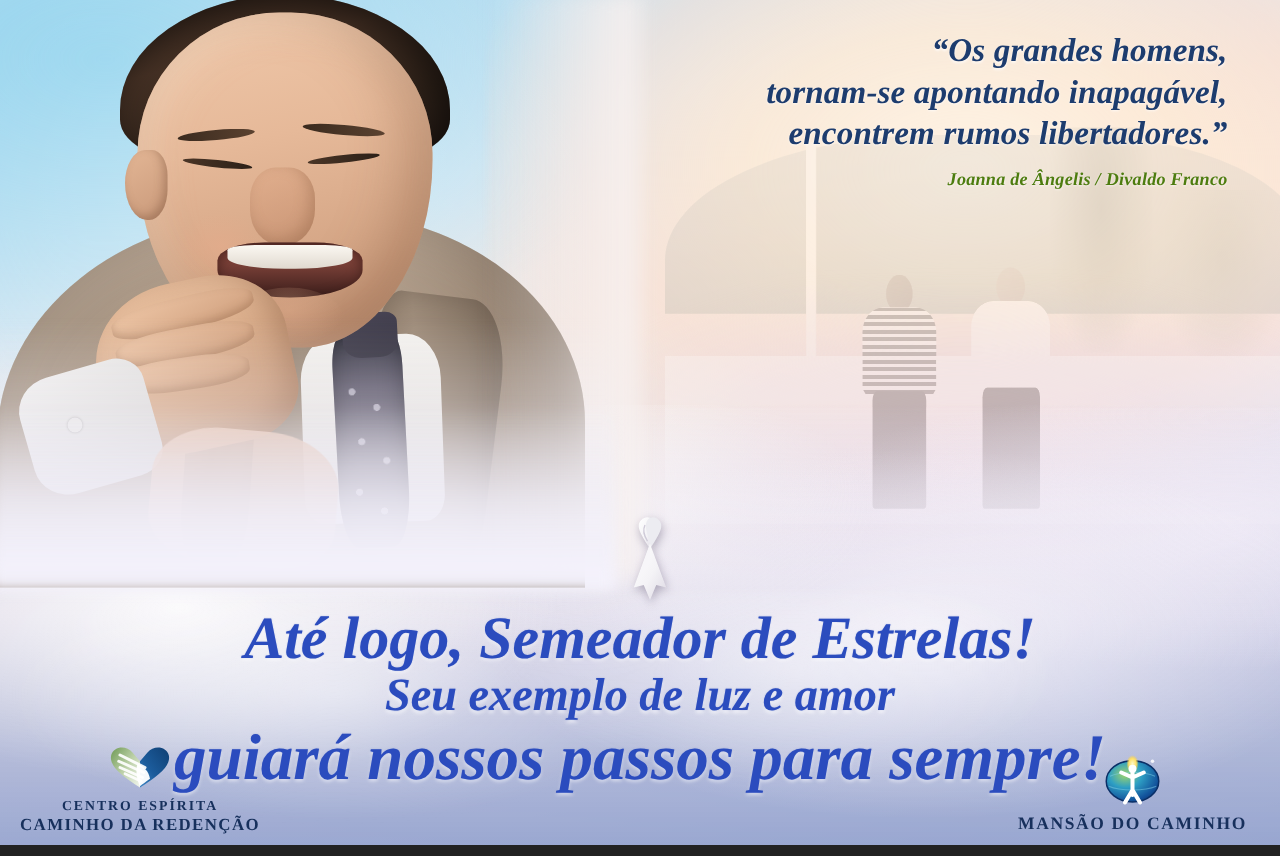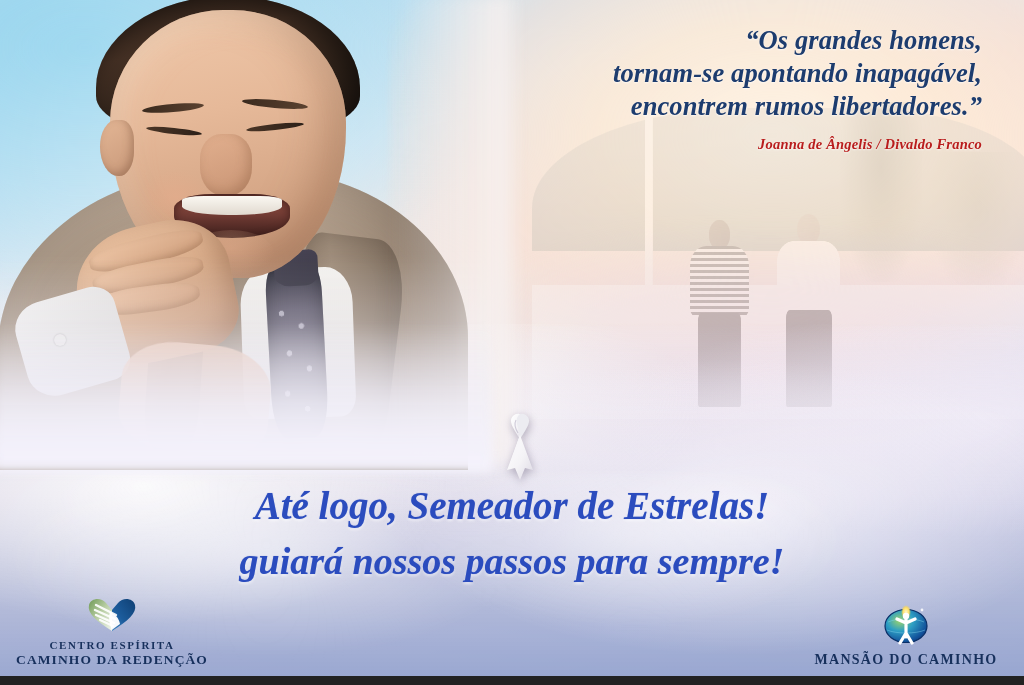--- a/index.html
+++ b/index.html
@@ -341,21 +341,21 @@
     color:#1d3c6e;
     letter-spacing:.1px;
     white-space:nowrap;
     text-shadow:0 1px 2px rgba(255,255,255,.72);
   }
   .quote-author{
     margin-top:13px;
     font-size:14.5px;
     font-weight:bold;
     font-style:italic;
-    color:#b91c1c;
+    color:#4d7c0f;
     letter-spacing:.2px;
     text-shadow:0 1px 2px rgba(255,255,255,.7);
   }
 
   
   .ribbon{
     position:absolute;left:487px;top:412px;
     width:66px;height:72px;
   }
   .ribbon svg{display:block;filter:drop-shadow(1px 3px 4px rgba(90,80,110,.42));}
@@ -367,23 +367,23 @@
   }
   .hl-line{
     font-weight:bold;
     font-style:italic;
     color:#2b4cbe;
     line-height:1.03;
     letter-spacing:0px;
     text-shadow:0 2px 3px rgba(255,255,255,.58),
                 0 0 1px rgba(43,76,190,.5);
   }
-  .hl-1{font-size:39px;}
+  .hl-1{font-size:48px;}
   .hl-2{font-size:37px;margin-top:3px;}
-  .hl-3{font-size:38px;margin-top:16px;}
+  .hl-3{font-size:52px;margin-top:3px;}
 
   
   .logo{position:absolute;bottom:8px;text-align:center;}
   .logo-left{left:14px;width:196px;}
   .logo-right{right:10px;width:216px;}
   .logo-mark{display:block;margin:0 auto 3px;}
   .logo-l1{
     font-size:11px;font-weight:bold;color:#17305c;
     letter-spacing:1.6px;line-height:13px;
   }
@@ -478,20 +478,21 @@
       <path d="M33 27 C26 16 21 9 26 4 C31 -1 38 3 36 12 C34.5 18 33 22 33 27 Z" fill="url(#rg)"></path>
       <path d="M33 27 C40 16 45 9 40 4 C35 -1 28 3 30 12 C31.5 18 33 22 33 27 Z" fill="#ececf1"></path>
       <path d="M33 23 L20 58 L28 56 L33 68 L38 56 L46 58 Z" fill="url(#rg)"></path>
       <path d="M33 23 L23 52 L33 38 Z" fill="#f7f6f9"></path>
       <path d="M29 8 C27 12 28.5 17 31 21" fill="none" stroke="#cfcbd8" stroke-width="1.1"></path>
     </svg>
   </div>
 
   <div class="headline">
     <div class="hl-line hl-1">Até logo, Semeador de Estrelas!</div>
+    <div class="hl-line hl-2">Seu exemplo de luz e amor</div>
     <div class="hl-line hl-3">guiará nossos passos para sempre!</div>
   </div>
 
   <div class="logo logo-left">
     <span class="logo-mark">
       <svg width="52" height="36" viewBox="0 0 52 36" aria-hidden="true">
         <defs>
           <linearGradient id="hh1" x1="0" y1="0" x2="1" y2="1">
             <stop offset="0" stop-color="#6f9a55"></stop>
             <stop offset="0.5" stop-color="#bcd0a8"></stop>

